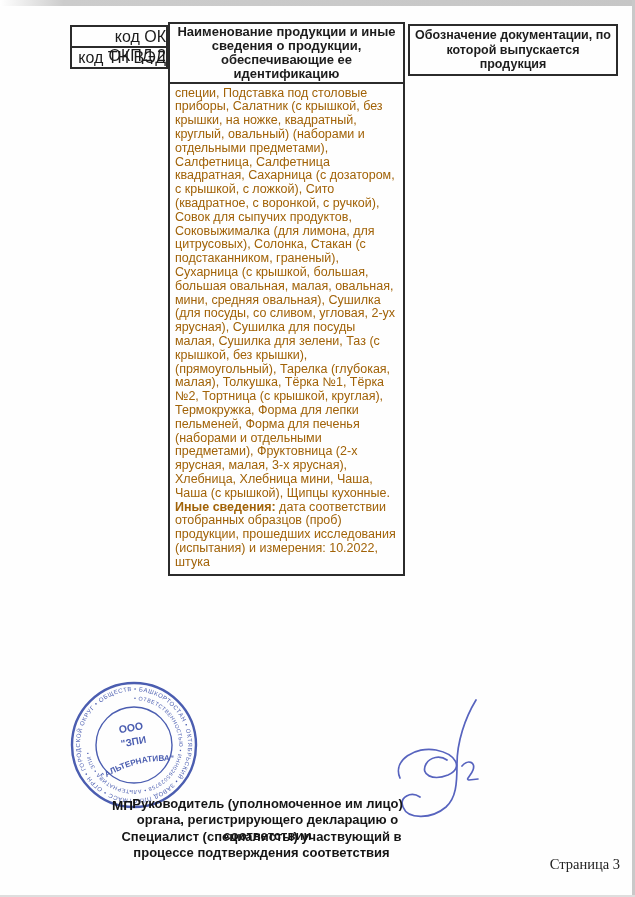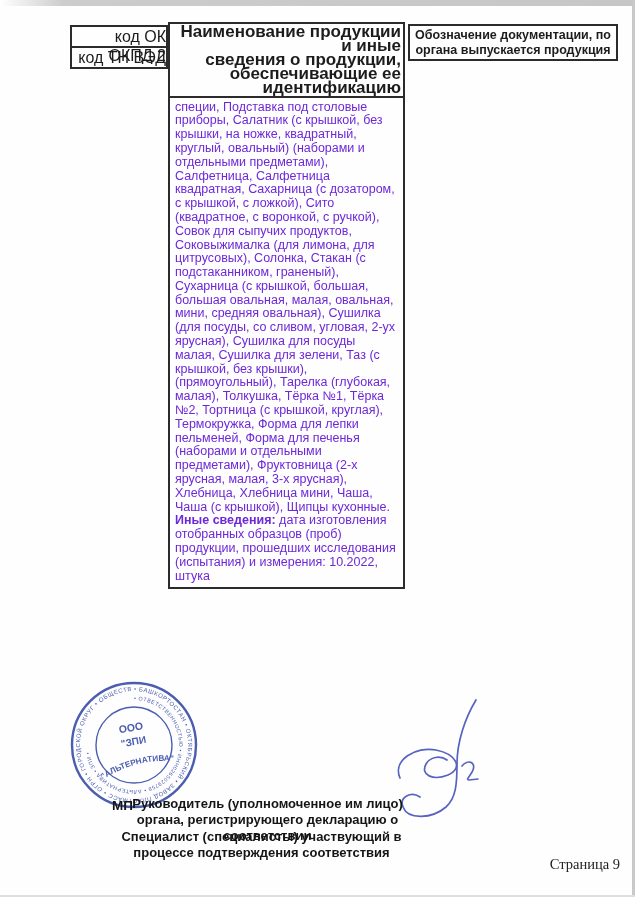--- a/index.html
+++ b/index.html
@@ -15,27 +15,27 @@
   .scan-bottom{position:absolute;left:0;right:0;bottom:0;height:2px;background:#dedede;}
 
   
   .tbl{position:absolute;left:70px;top:22px;width:548px;}
   .hdr{display:flex;align-items:flex-start;}
   .hcol1{width:98px;margin-top:3px;box-sizing:border-box;}
   .hcol1 .hcell{border:2px solid #2b2b2b;height:19px;line-height:19px;text-align:right;
     font-weight:normal;font-size:16px;box-sizing:content-box;}
   .hcol1 .hcell.second{border-top:none;}
   .hcol2{width:237px;box-sizing:border-box;border:2px solid #2b2b2b;min-height:45px;
-    text-align:right;font-weight:bold;font-size:17px;line-height:13.9px;
+    text-align:center;font-weight:bold;font-size:13px;line-height:13.9px;
     padding:1px 2px;white-space:pre-line;}
   .hcol3{width:210px;margin-left:3px;margin-top:2px;box-sizing:border-box;border:2px solid #2b2b2b;
     min-height:36px;display:flex;align-items:center;justify-content:center;text-align:center;
     font-weight:bold;font-size:12.5px;line-height:14.5px;padding:2px 4px;white-space:pre-line;}
   .bodycell{margin-left:98px;width:237px;box-sizing:border-box;border:2px solid #2b2b2b;border-top:none;
-    min-height:428px;padding:3px 6px 4px 5px;font-size:12.5px;line-height:13.8px;color:#6d28d9;}
+    min-height:428px;padding:3px 6px 4px 5px;font-size:12.5px;line-height:13.8px;color:#a16207;}
   .bodycell .oi-label{font-weight:bold;text-align:right;}
 
   
   .head-label{position:absolute;left:110px;top:796px;width:315px;text-align:center;
     font-weight:bold;font-size:13px;line-height:16px;white-space:pre-line;color:#151515;}
   .mp-label{position:absolute;left:84px;top:798px;font-weight:bold;font-size:13.5px;color:#151515;padding-left:28px;}
   .specialist-label{position:absolute;left:104px;top:829px;width:315px;text-align:center;
     font-weight:bold;font-size:13px;line-height:16px;white-space:pre-line;color:#151515;}
   .page-num{position:absolute;right:15px;top:856px;
     font-family:"Liberation Serif","DejaVu Serif",serif;font-size:14.5px;color:#222;}
@@ -54,25 +54,25 @@
   <div class="tbl">
     <div class="hdr">
       <div class="hcol1">
         <div class="hcell">код ОК ОКПД 2</div>
         <div class="hcell second">код ТН ВЭД</div>
       </div>
       <div class="hcol2">Наименование продукции и иные
 сведения о продукции,
 обеспечивающие ее идентификацию</div>
       <div class="hcol3">Обозначение документации, по
-органа выпускается продукция</div>
+которой выпускается продукция</div>
     </div>
     <div class="bodycell">
       <div>специи, Подставка под столовые приборы, Салатник (с крышкой, без крышки, на ножке, квадратный, круглый, овальный) (наборами и отдельными предметами), Салфетница, Салфетница квадратная, Сахарница (с дозатором, с крышкой, с ложкой), Сито (квадратное, с воронкой, с ручкой), Совок для сыпучих продуктов, Соковыжималка (для лимона, для цитрусовых), Солонка, Стакан (с подстаканником, граненый), Сухарница (с крышкой, большая, большая овальная, малая, овальная, мини, средняя овальная), Сушилка (для посуды, со сливом, угловая, 2-ух ярусная), Сушилка для посуды малая, Сушилка для зелени, Таз (с крышкой, без крышки), (прямоугольный), Тарелка (глубокая, малая), Толкушка, Тёрка №1, Тёрка №2, Тортница (с крышкой, круглая), Термокружка, Форма для лепки пельменей, Форма для печенья (наборами и отдельными предметами), Фруктовница (2-х ярусная, малая, 3-х ярусная), Хлебница, Хлебница мини, Чаша, Чаша (с крышкой), Щипцы кухонные.</div>
-      <div><span class="oi-label">Иные сведения:</span><span> дата изготовления отобранных образцов (проб) продукции, прошедших исследования (испытания) и измерения: 10.2022, штука</span></div>
+      <div><span class="oi-label">Иные сведения:</span><span> дата соответствии отобранных образцов (проб) продукции, прошедших исследования (испытания) и измерения: 10.2022, штука</span></div>
     </div>
   </div>
 
   <svg class="stamp" viewBox="0 0 132 132">
     <defs>
       <path id="ring-outer-path" d="M 66,12 A 54,54 0 1 1 65.99,12"></path>
       <path id="ring-inner-path" d="M 66,21 A 45,45 0 1 1 65.99,21"></path>
       <path id="center-arc-path" d="M 26,96 Q 66,78 106,90"></path>
     </defs>
     <g stroke="#3c50aa" fill="none">
@@ -104,14 +104,14 @@
     </g>
   </svg>
 
   <div class="head-label">Руководитель (уполномоченное им лицо)
 органа, регистрирующего декларацию о
 соответствии</div>
   <div class="mp-label">МП</div>
   <div class="specialist-label">Специалист (специалисты) участвующий в
 процессе подтверждения соответствия</div>
 
-  <div class="page-num">Страница 9</div>
+  <div class="page-num">Страница 3</div>
 </div>
 
 </body></html>

